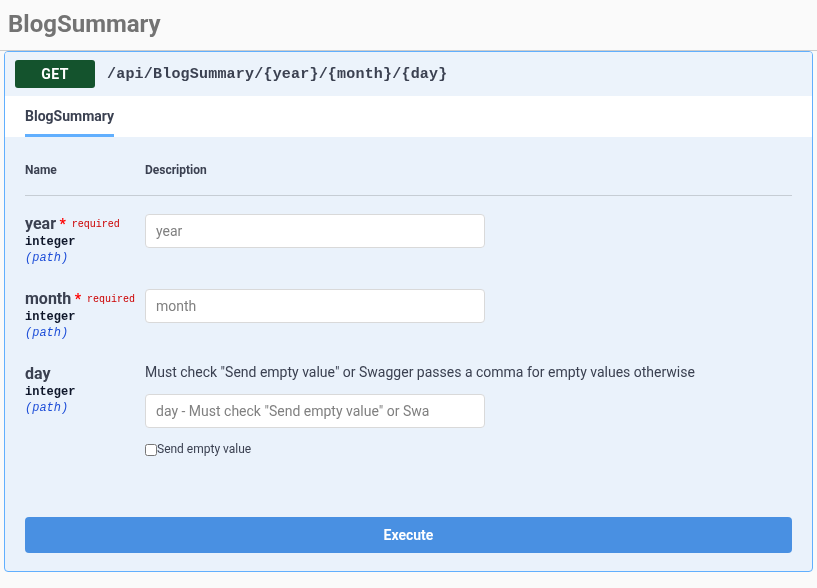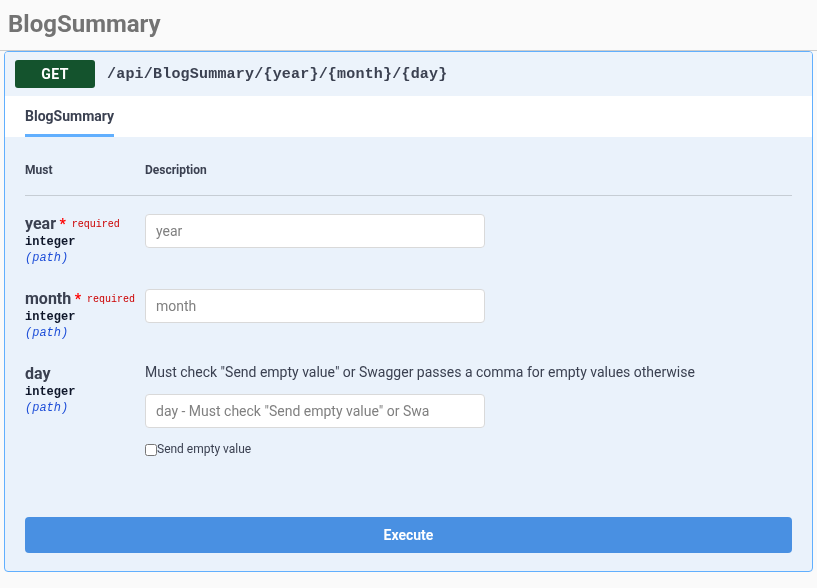--- a/index.html
+++ b/index.html
@@ -163,21 +163,21 @@
   </div>
 
   <div class="tabs-bar">
     <span class="tab">BlogSummary</span>
   </div>
 
   <div class="params-body">
     <table class="params-table">
       <thead>
         <tr>
-          <th class="col-name">Must</th>
+          <th class="col-name">Name</th>
           <th>Description</th>
         </tr>
       </thead>
       <tbody id="param-rows">
           <tr>
             <td>
               <div class="param-name"><span>year</span><span class="req-star"> *</span> <span class="req-text">required</span></div>
               <div class="param-type">integer</div>
               <div class="param-in">(path)</div>
             </td>

